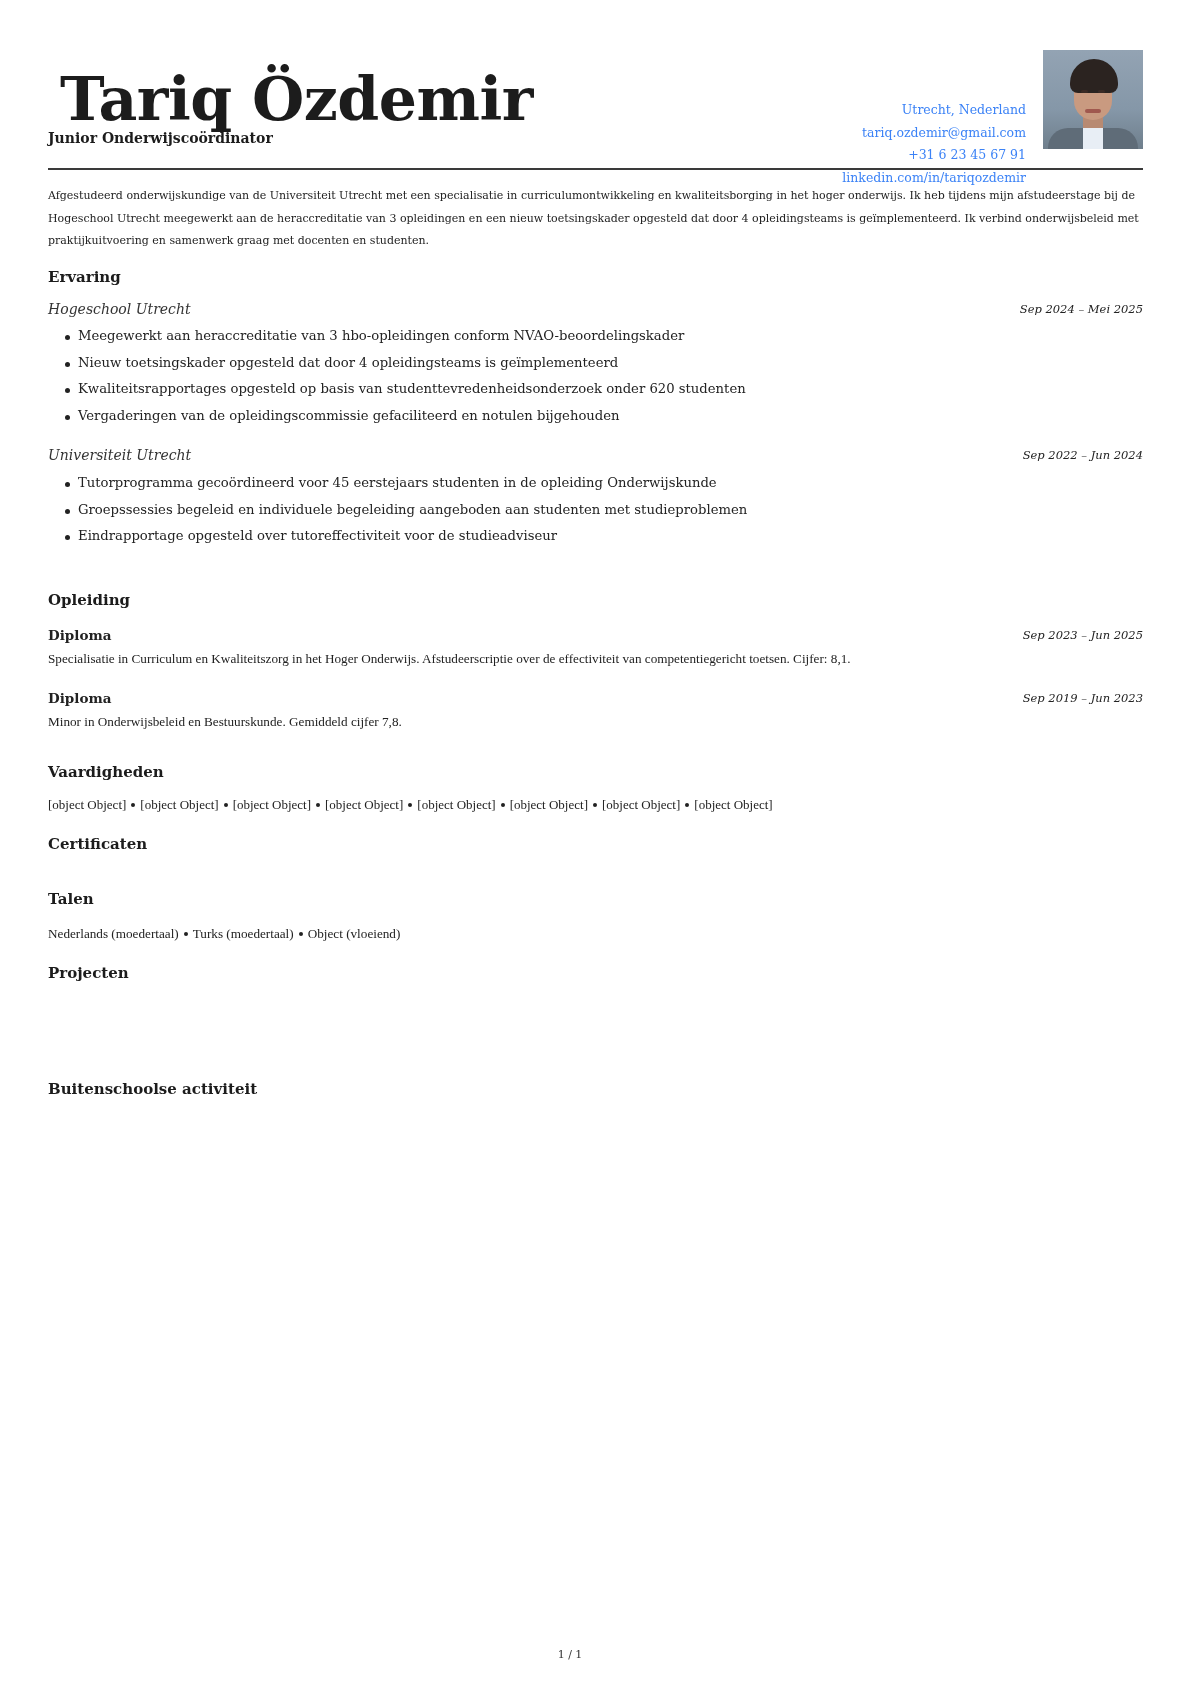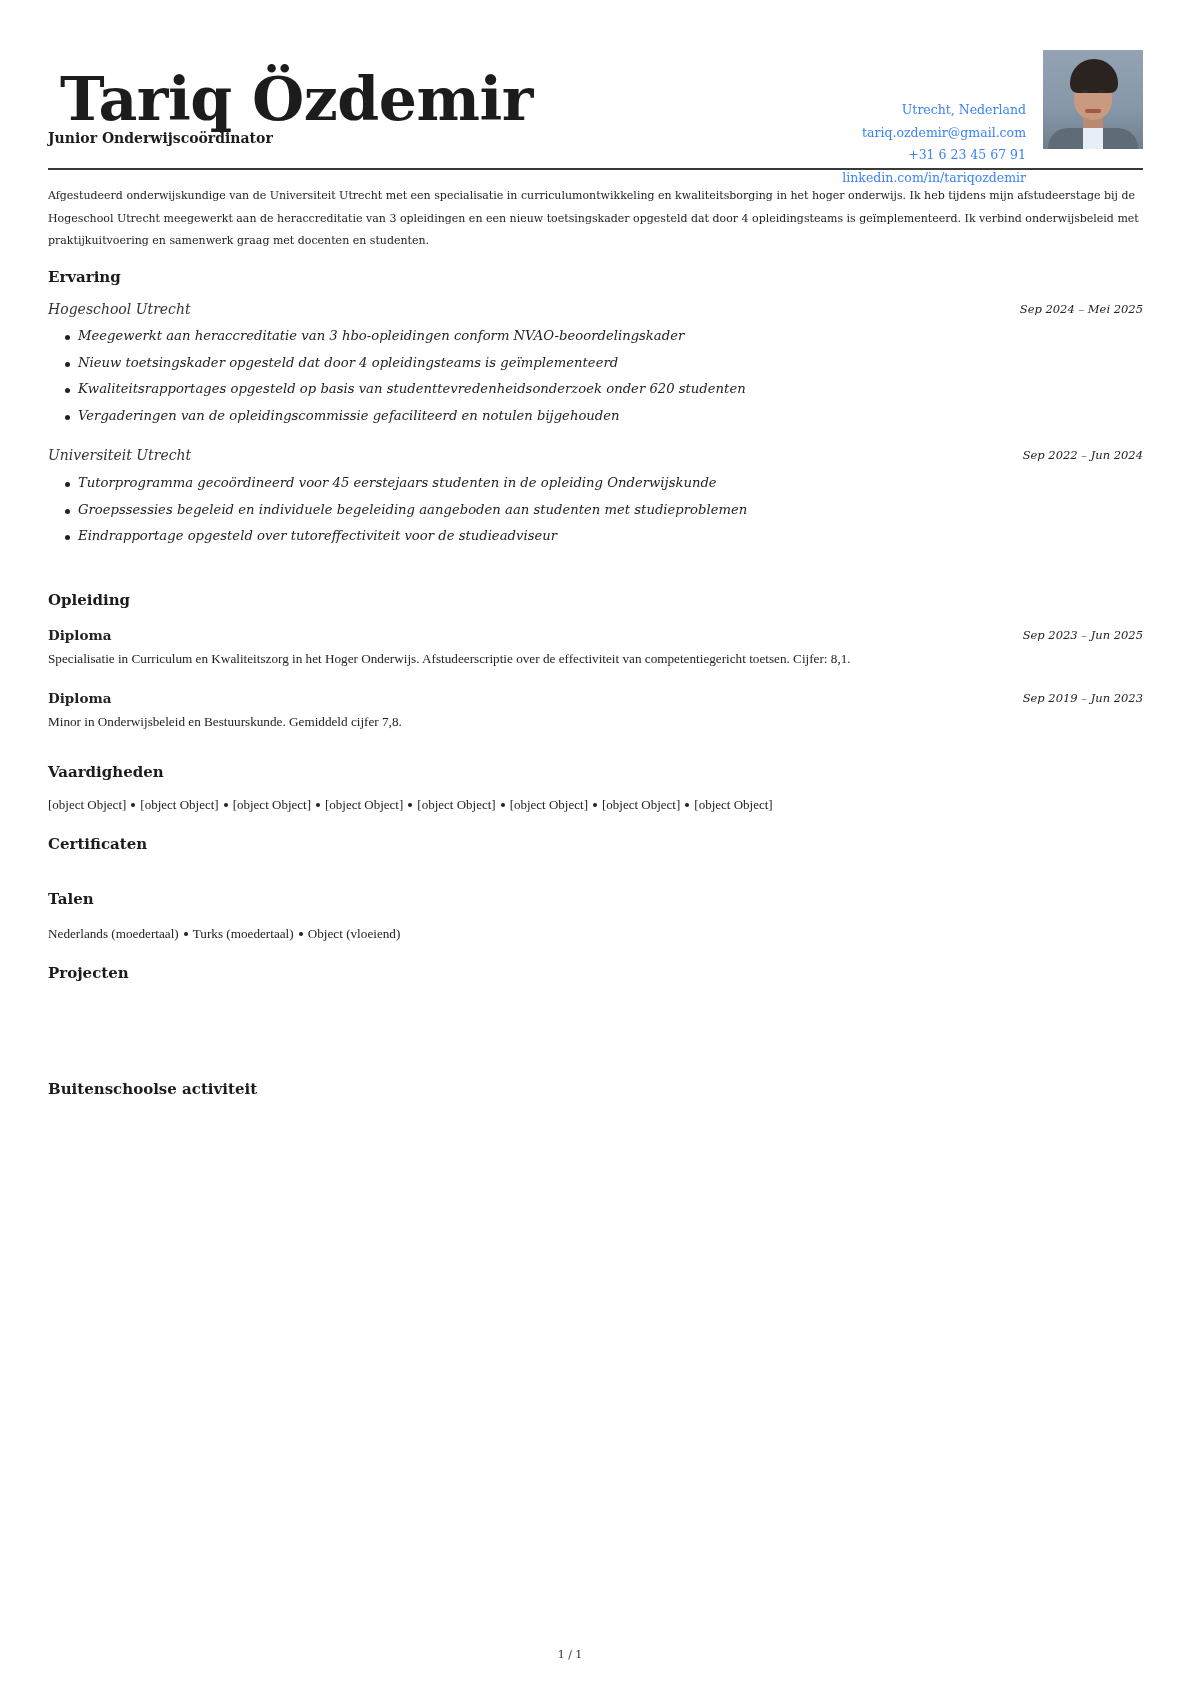--- a/index.html
+++ b/index.html
@@ -44,21 +44,21 @@
       position: absolute; top: 185px; left: 0; width: 1095px;
       font-size: 11px; line-height: 22.5px; margin: 0; color: #222;
     }
     .section-title {
       position: absolute; left: 0; font-weight: bold; font-size: 15px; margin: 0; color: #1c1c1c;
     }
     .org { position: absolute; left: 0; font-size: 14px; color: #333; font-style: italic; }
     .date {
       position: absolute; right: 0; font-style: italic; font-size: 11.5px; color: #222;
     }
-    .bullets { position: absolute; left: 0; margin: 0; padding: 0; list-style: none; font-style: italic; }
+    .bullets { position: absolute; left: 0; margin: 0; padding: 0; list-style: none; }
     .bullets li {
       position: relative; padding-left: 30px; font-size: 13.2px; line-height: 26.5px; color: #222;
     }
     .bullets li::before {
       content: ""; position: absolute; left: 17px; top: 12px; width: 5px; height: 5px;
       border-radius: 50%; background: #222;
     }
     .edu-title { position: absolute; left: 0; font-weight: bold; font-size: 13.5px; color: #222; }
     .text-line { position: absolute; left: 0; font-size: 13.2px; color: #222; line-height: 22.5px; font-family: Liberation Serif, serif; }
     .inline-list span.sep { display: inline-block; width: 4px; height: 4px; border-radius: 50%; background: #222; margin: 0 5px 2px 5px; vertical-align: middle; }

